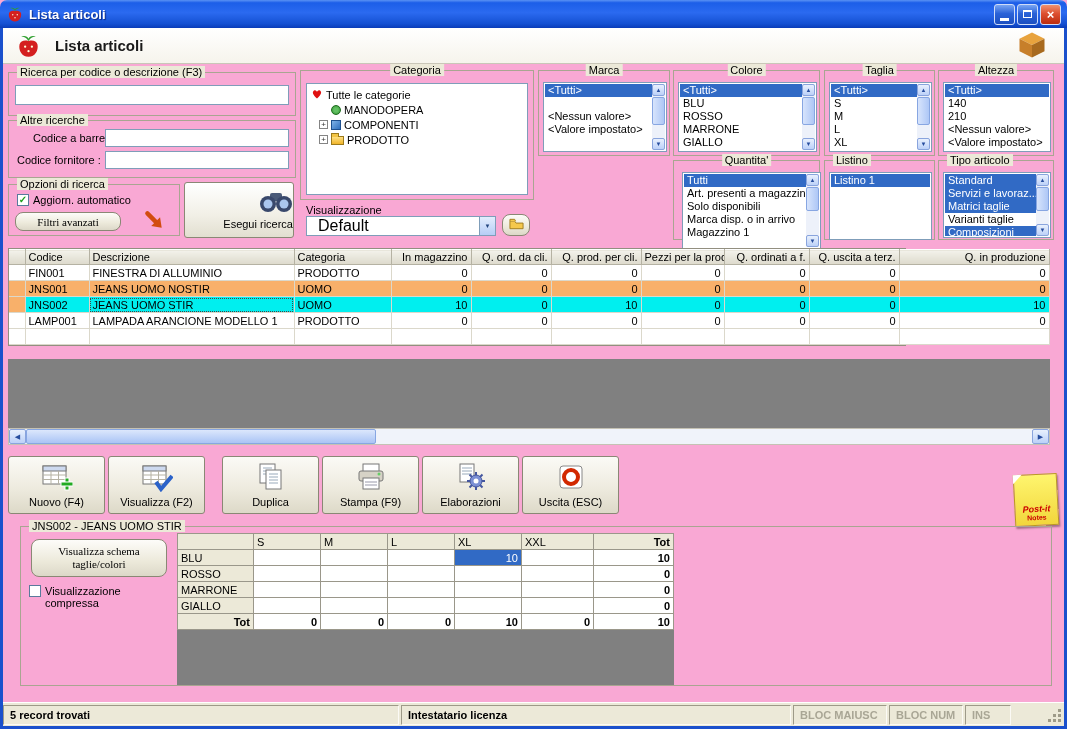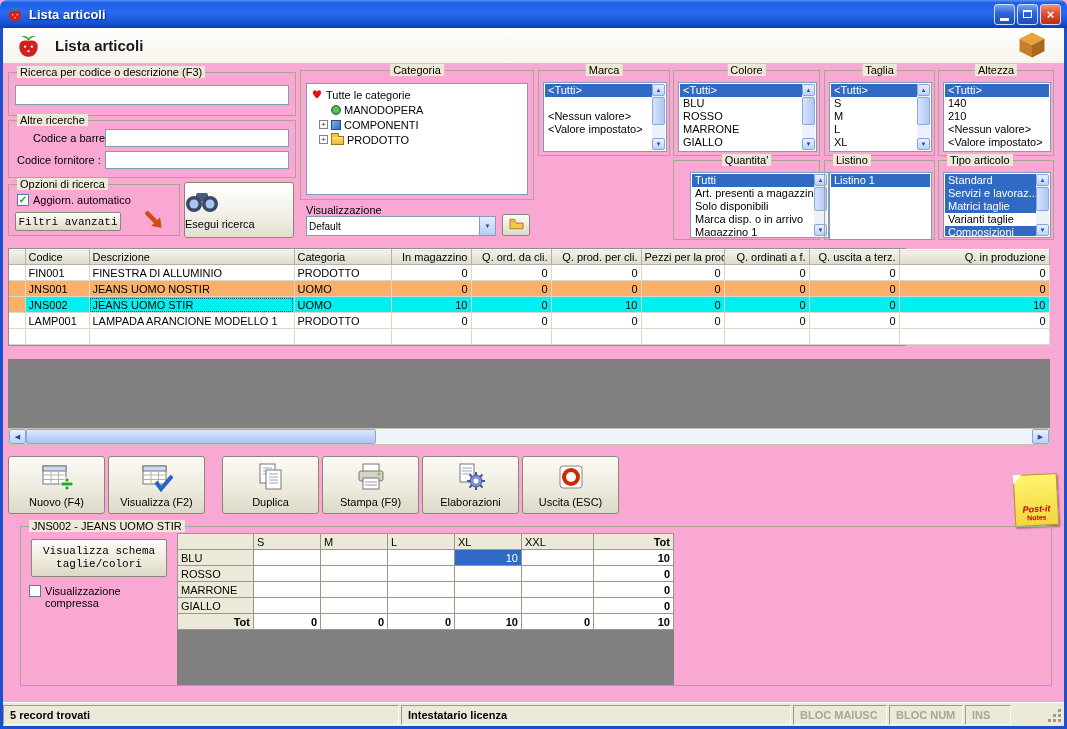--- a/index.html
+++ b/index.html
@@ -21,24 +21,24 @@
 .sideborder{position:absolute;background:#1a50cc}
 .headerband{position:absolute;left:3px;top:28px;width:1061px;height:36px;background:linear-gradient(180deg,#ffffff,#f6f4ec);border-bottom:1px solid #c9c6b8}
 .app-title{position:absolute;left:52px;top:9px;font-size:15px;font-weight:bold;color:#1a1a1a}
 
 
 .group{position:absolute;border:1px solid #a9a591}
 .gtitle{position:absolute;top:-7px;left:8px;background:#ece9d8;padding:0 3px;font-size:11px;white-space:nowrap}
 .gtitle.center{left:50%;transform:translateX(-50%)}
 .flabel{position:absolute;font-size:11px;white-space:nowrap}
 .tinput{position:absolute;background:#fff;border:1px solid #7f9db9;font-size:11px;padding:1px 3px;font-family:inherit}
-.btn{position:absolute;font-size:11px;font-family:Liberation Mono, monospace;background:linear-gradient(180deg,#fdfcf9,#ece9da 60%,#dcd8c8);border:1px solid #8a8875;border-radius:2px}
+.btn{position:absolute;font-size:11px;font-family:Liberation Serif, serif;background:linear-gradient(180deg,#fdfcf9,#ece9da 60%,#dcd8c8);border:1px solid #8a8875;border-radius:8px}
 .cbrow{position:absolute;display:flex;align-items:flex-start;gap:4px;font-size:11px;text-align:left}
 .cb{width:12px;height:12px;background:#fff;border:1px solid #5a7a9c;display:flex;align-items:center;justify-content:center;font-size:10px;font-weight:bold;color:#1c9c1c;flex:none;line-height:10px}
-.exec-btn{position:absolute;display:flex;flex-direction:column;align-items:flex-start;justify-content:center;gap:3px;
+.exec-btn{position:absolute;display:flex;flex-direction:column;align-items:flex-end;justify-content:center;gap:3px;
  background:linear-gradient(180deg,#ffffff,#f1efe6 60%,#e2dfd0);border:1px solid #8a8875;border-radius:3px;font-family:inherit;font-size:11px}
 
 
 .list{position:absolute;background:#fff;border:1px solid #7f9db9;overflow:hidden}
 .list-inner{position:absolute;top:1px;left:1px;bottom:1px;right:1px;overflow:hidden}
 .list-inner.withsb{right:14px}
 .li{height:13px;line-height:13px;font-size:11px;padding:0 3px;white-space:nowrap;overflow:hidden}
 .li.sel{background:#316AC5;color:#fff}
 .vsb{position:absolute;top:1px;right:1px;bottom:1px;width:13px;background:#edf1fa}
 .sb-btn{position:absolute;left:0;width:13px;height:12px;background:linear-gradient(180deg,#e8f0fd,#bcd1f8);border:1px solid #89a4dd;border-radius:2px;font-size:6px;color:#274d9e;text-align:center;line-height:11px}
@@ -50,21 +50,21 @@
 .trow{display:flex;align-items:center;height:15px;font-size:11px;gap:3px;padding-left:4px}
 .trow.child{padding-left:12px}
 .expbox{width:9px;height:9px;border:1px solid #848484;font-size:8px;line-height:7px;text-align:center;color:#333;visibility:hidden;flex:none;background:#fff}
 .expbox.show{visibility:visible}
 .ticon{flex:none}
 .ticon.gear{background:radial-gradient(circle,#62c062 35%,#2d8f2d);border-radius:50%;width:10px;height:10px;border:1px solid #1d6b1d}
 .ticon.components{background:linear-gradient(135deg,#7fb3e8,#2f6fbe);border:1px solid #1d4f8e;width:10px;height:10px}
 .ticon.folder{position:relative;background:linear-gradient(180deg,#ffe082,#f0b429);border:1px solid #9c7a1c;height:9px;width:13px;margin-top:2px}
 .ticon.folder::before{content:"";position:absolute;left:-1px;top:-4px;width:6px;height:3px;background:#f3c545;border:1px solid #9c7a1c;border-bottom:none}
 .combo{position:absolute;background:#fff;border:1px solid #7f9db9;display:flex;align-items:center}
-.combo-text{flex:1;font-size:10px;padding:0 2px;overflow:hidden;white-space:nowrap}
+.combo-text{flex:1;font-size:16px;padding:0 11px;overflow:hidden;white-space:nowrap}
 .combo-arrow{width:16px;align-self:stretch;background:linear-gradient(180deg,#e3edfd,#b6cdf6);border-left:1px solid #7f9db9;font-size:6px;color:#23457e;display:flex;align-items:center;justify-content:center}
 
 
 .gridwrap{position:absolute;left:8px;top:248px;width:898px;background:#fff;border:1px solid #928f80}
 table.grid{border-collapse:collapse;table-layout:fixed;width:1040px;font-size:11px}
 .grid th{height:15px;font-weight:normal;background:linear-gradient(180deg,#f3f2eb,#dddacc);border-right:1px solid #b5b2a3;border-bottom:1px solid #b5b2a3;border-top:1px solid #fff;padding:0 3px;overflow:hidden;white-space:nowrap}
 .grid td{height:16px;border-right:1px solid #dbd8cb;border-bottom:1px solid #dbd8cb;padding:0 3px;overflow:hidden;white-space:nowrap;background:#fff}
 .grid .tl{text-align:left}.grid .trr{text-align:right}
 tr.orange td{background:#f8b06a}
 tr.cyan td{background:#00efef}
@@ -302,21 +302,21 @@
           <div class="li">140</div>
           <div class="li">210</div>
           <div class="li">&lt;Nessun valore&gt;</div>
           <div class="li">&lt;Valore impostato&gt;</div>
         </div>
     </div>
   </div>
 
   <div class="group" style="left:673px;top:160px;width:147px;height:80px">
     <span class="gtitle center">Quantita'</span>
-    <div class="list" style="left:16px;top:11px;width:139px;height:66px">
+    <div class="list" style="left:8px;top:11px;width:139px;height:77px">
       <div class="list-inner withsb">
 
       <div class="li sel">Tutti</div>
           <div class="li">Art. presenti a magazzino</div>
           <div class="li">Solo disponibili</div>
           <div class="li">Marca disp. o in arrivo</div>
           <div class="li">Magazzino 1</div>
         </div>
       <div class="vsb">
         <span class="sb-btn up">▲</span>

